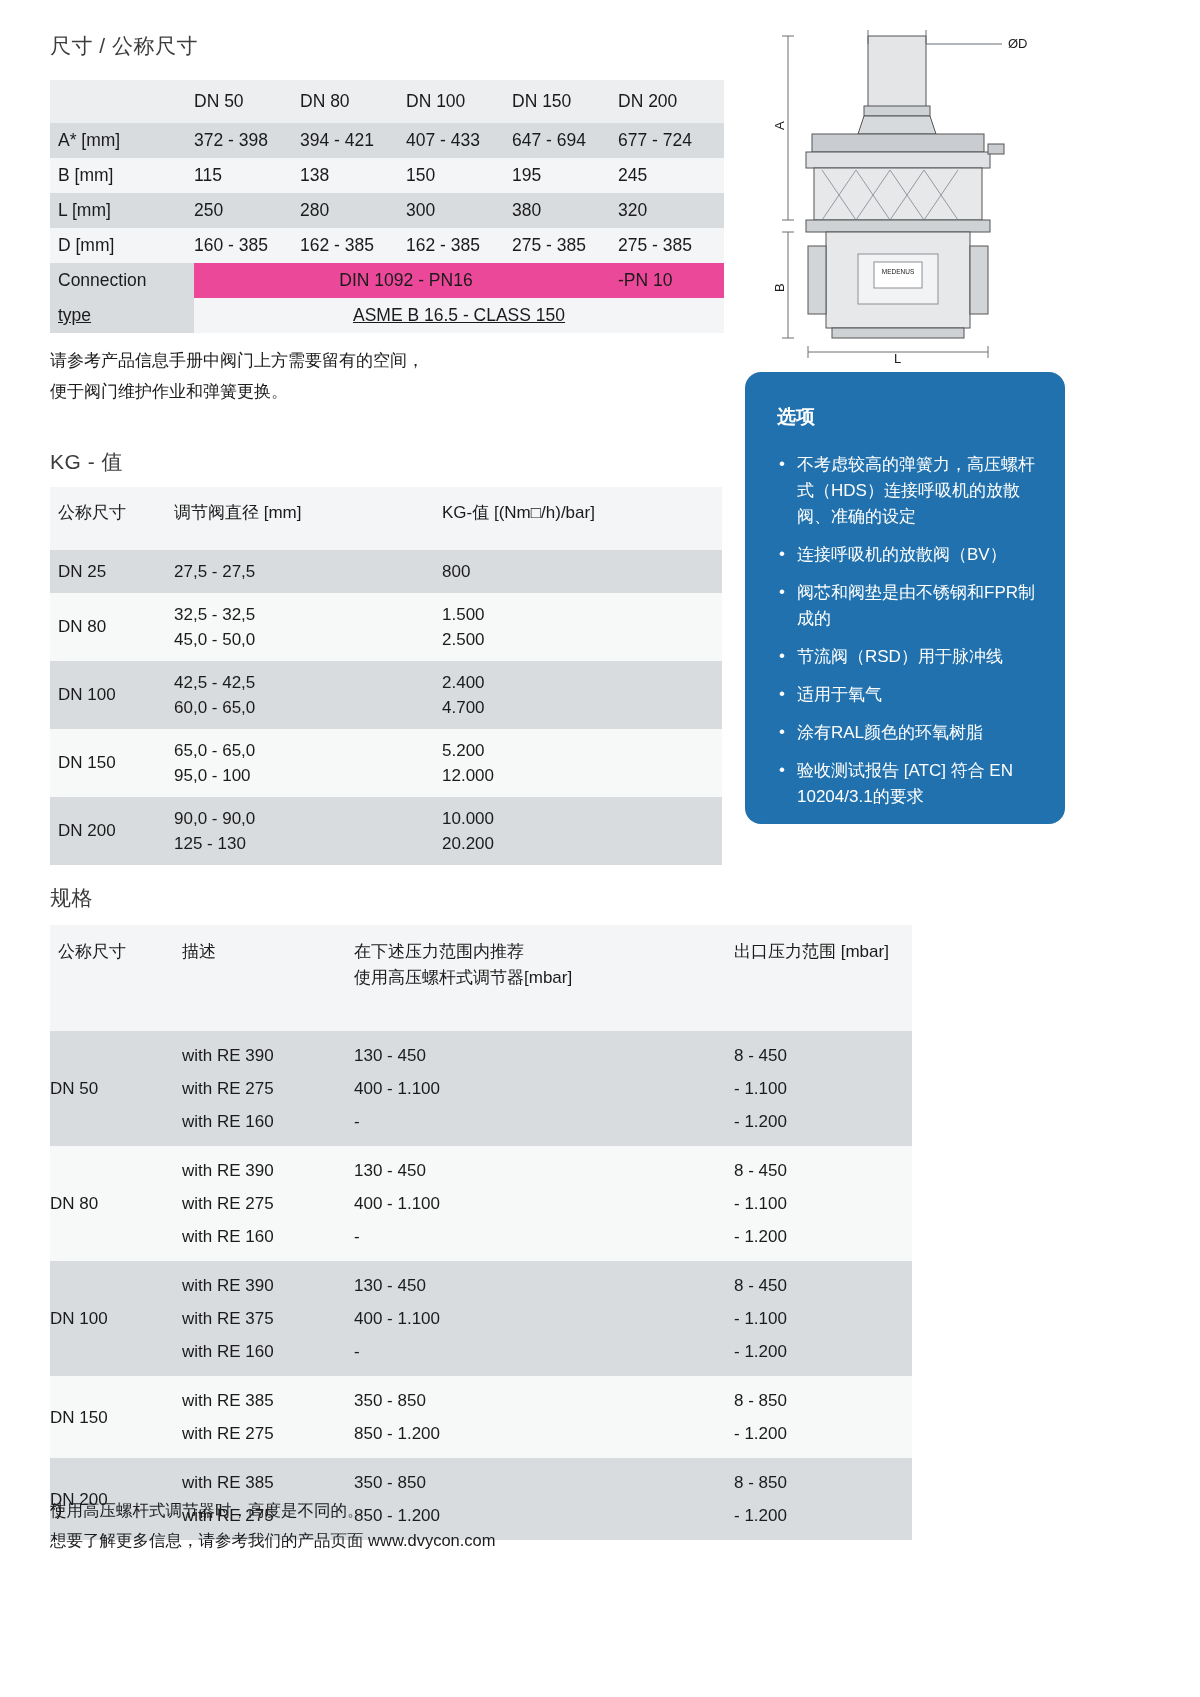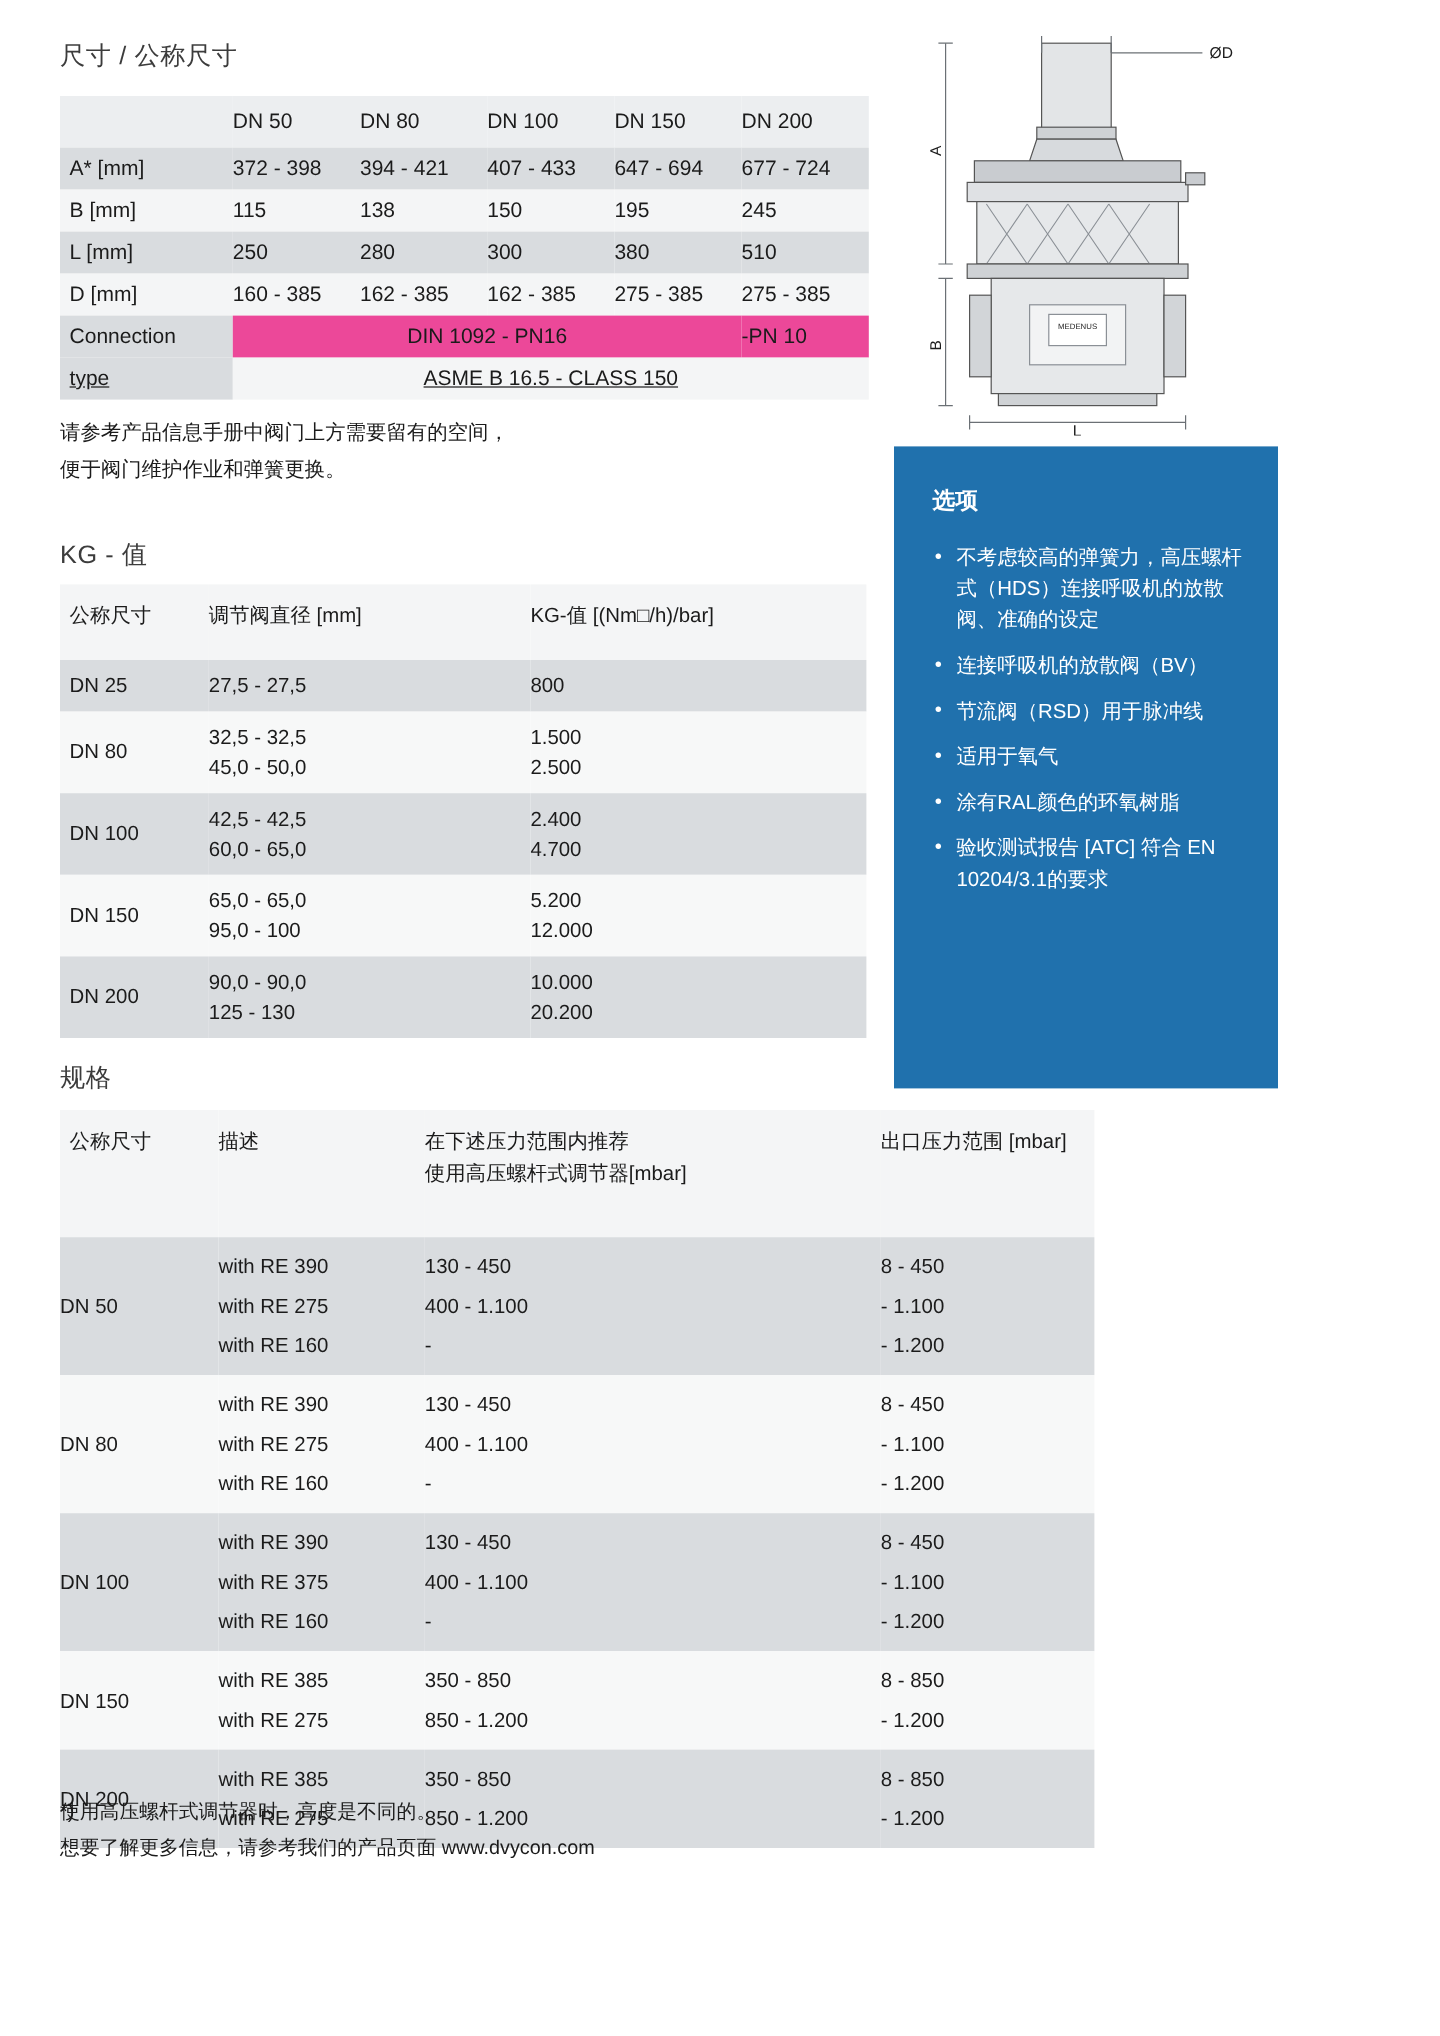--- a/index.html
+++ b/index.html
@@ -65,22 +65,22 @@
   .spec-table .lines { line-height: 33px; padding: 8px 0; }
 
   
   .footnote { position: absolute; left: 50px; font-size: 16.5px; line-height: 30px; color: #1b1b1b; }
   .footnote .mark { position: absolute; left: 0; }
   .footnote .body { }
 
   
   .options {
     position: absolute; left: 745px; top: 372px;
-    width: 320px; height: 535px;
-    background: #2071ad; color: #ffffff;
+    width: 320px; height: 452px;
+    background: #2071ad; color: #ffffff; border-radius: 16px;
   }
   .options h3 { font-size: 19px; font-weight: 700; margin: 32px 0 22px 32px; }
   .options ul { list-style: none; margin: 0 26px 0 34px; }
   .options li {
     position: relative; padding-left: 18px;
     font-size: 17px; line-height: 26px; margin-bottom: 12px;
   }
   .options li::before {
     content: "\2022"; position: absolute; left: 0; top: -1px; font-size: 17px;
   }
@@ -121,21 +121,21 @@
       <td class="c">150</td>
       <td class="c">195</td>
       <td class="c">245</td>
     </tr>
     <tr class="r-dark">
       <td class="rowhead">L [mm]</td>
       <td class="c">250</td>
       <td class="c">280</td>
       <td class="c">300</td>
       <td class="c">380</td>
-      <td class="c">510</td>
+      <td class="c">320</td>
     </tr>
     <tr class="r-light">
       <td class="rowhead">D [mm]</td>
       <td class="c">160 - 385</td>
       <td class="c">162 - 385</td>
       <td class="c">162 - 385</td>
       <td class="c">275 - 385</td>
       <td class="c">275 - 385</td>
     </tr>
     <tr class="conn-row-a">
@@ -325,20 +325,21 @@
     <span class="mark">*)</span>
     <div class="body">使用高压螺杆式调节器时，高度是不同的。</div>
     <div class="body">想要了解更多信息，请参考我们的产品页面 www.dvycon.com</div>
   </div>
 
   <div class="options">
     <h3>选项</h3>
     <ul>
       <li>不考虑较高的弹簧力，高压螺杆式（HDS）连接呼吸机的放散阀、准确的设定</li>
       <li>连接呼吸机的放散阀（BV）</li>
+      <li>阀芯和阀垫是由不锈钢和FPR制成的</li>
       <li>节流阀（RSD）用于脉冲线</li>
       <li>适用于氧气</li>
       <li>涂有RAL颜色的环氧树脂</li>
       <li>验收测试报告 [ATC] 符合 EN 10204/3.1的要求</li>
     </ul>
   </div>
 
   <div class="drawing">
     <svg width="300" height="345" viewBox="0 0 300 345" xmlns="http://www.w3.org/2000/svg">
       <g fill="none" stroke="#1b1b1b" stroke-width="1">

